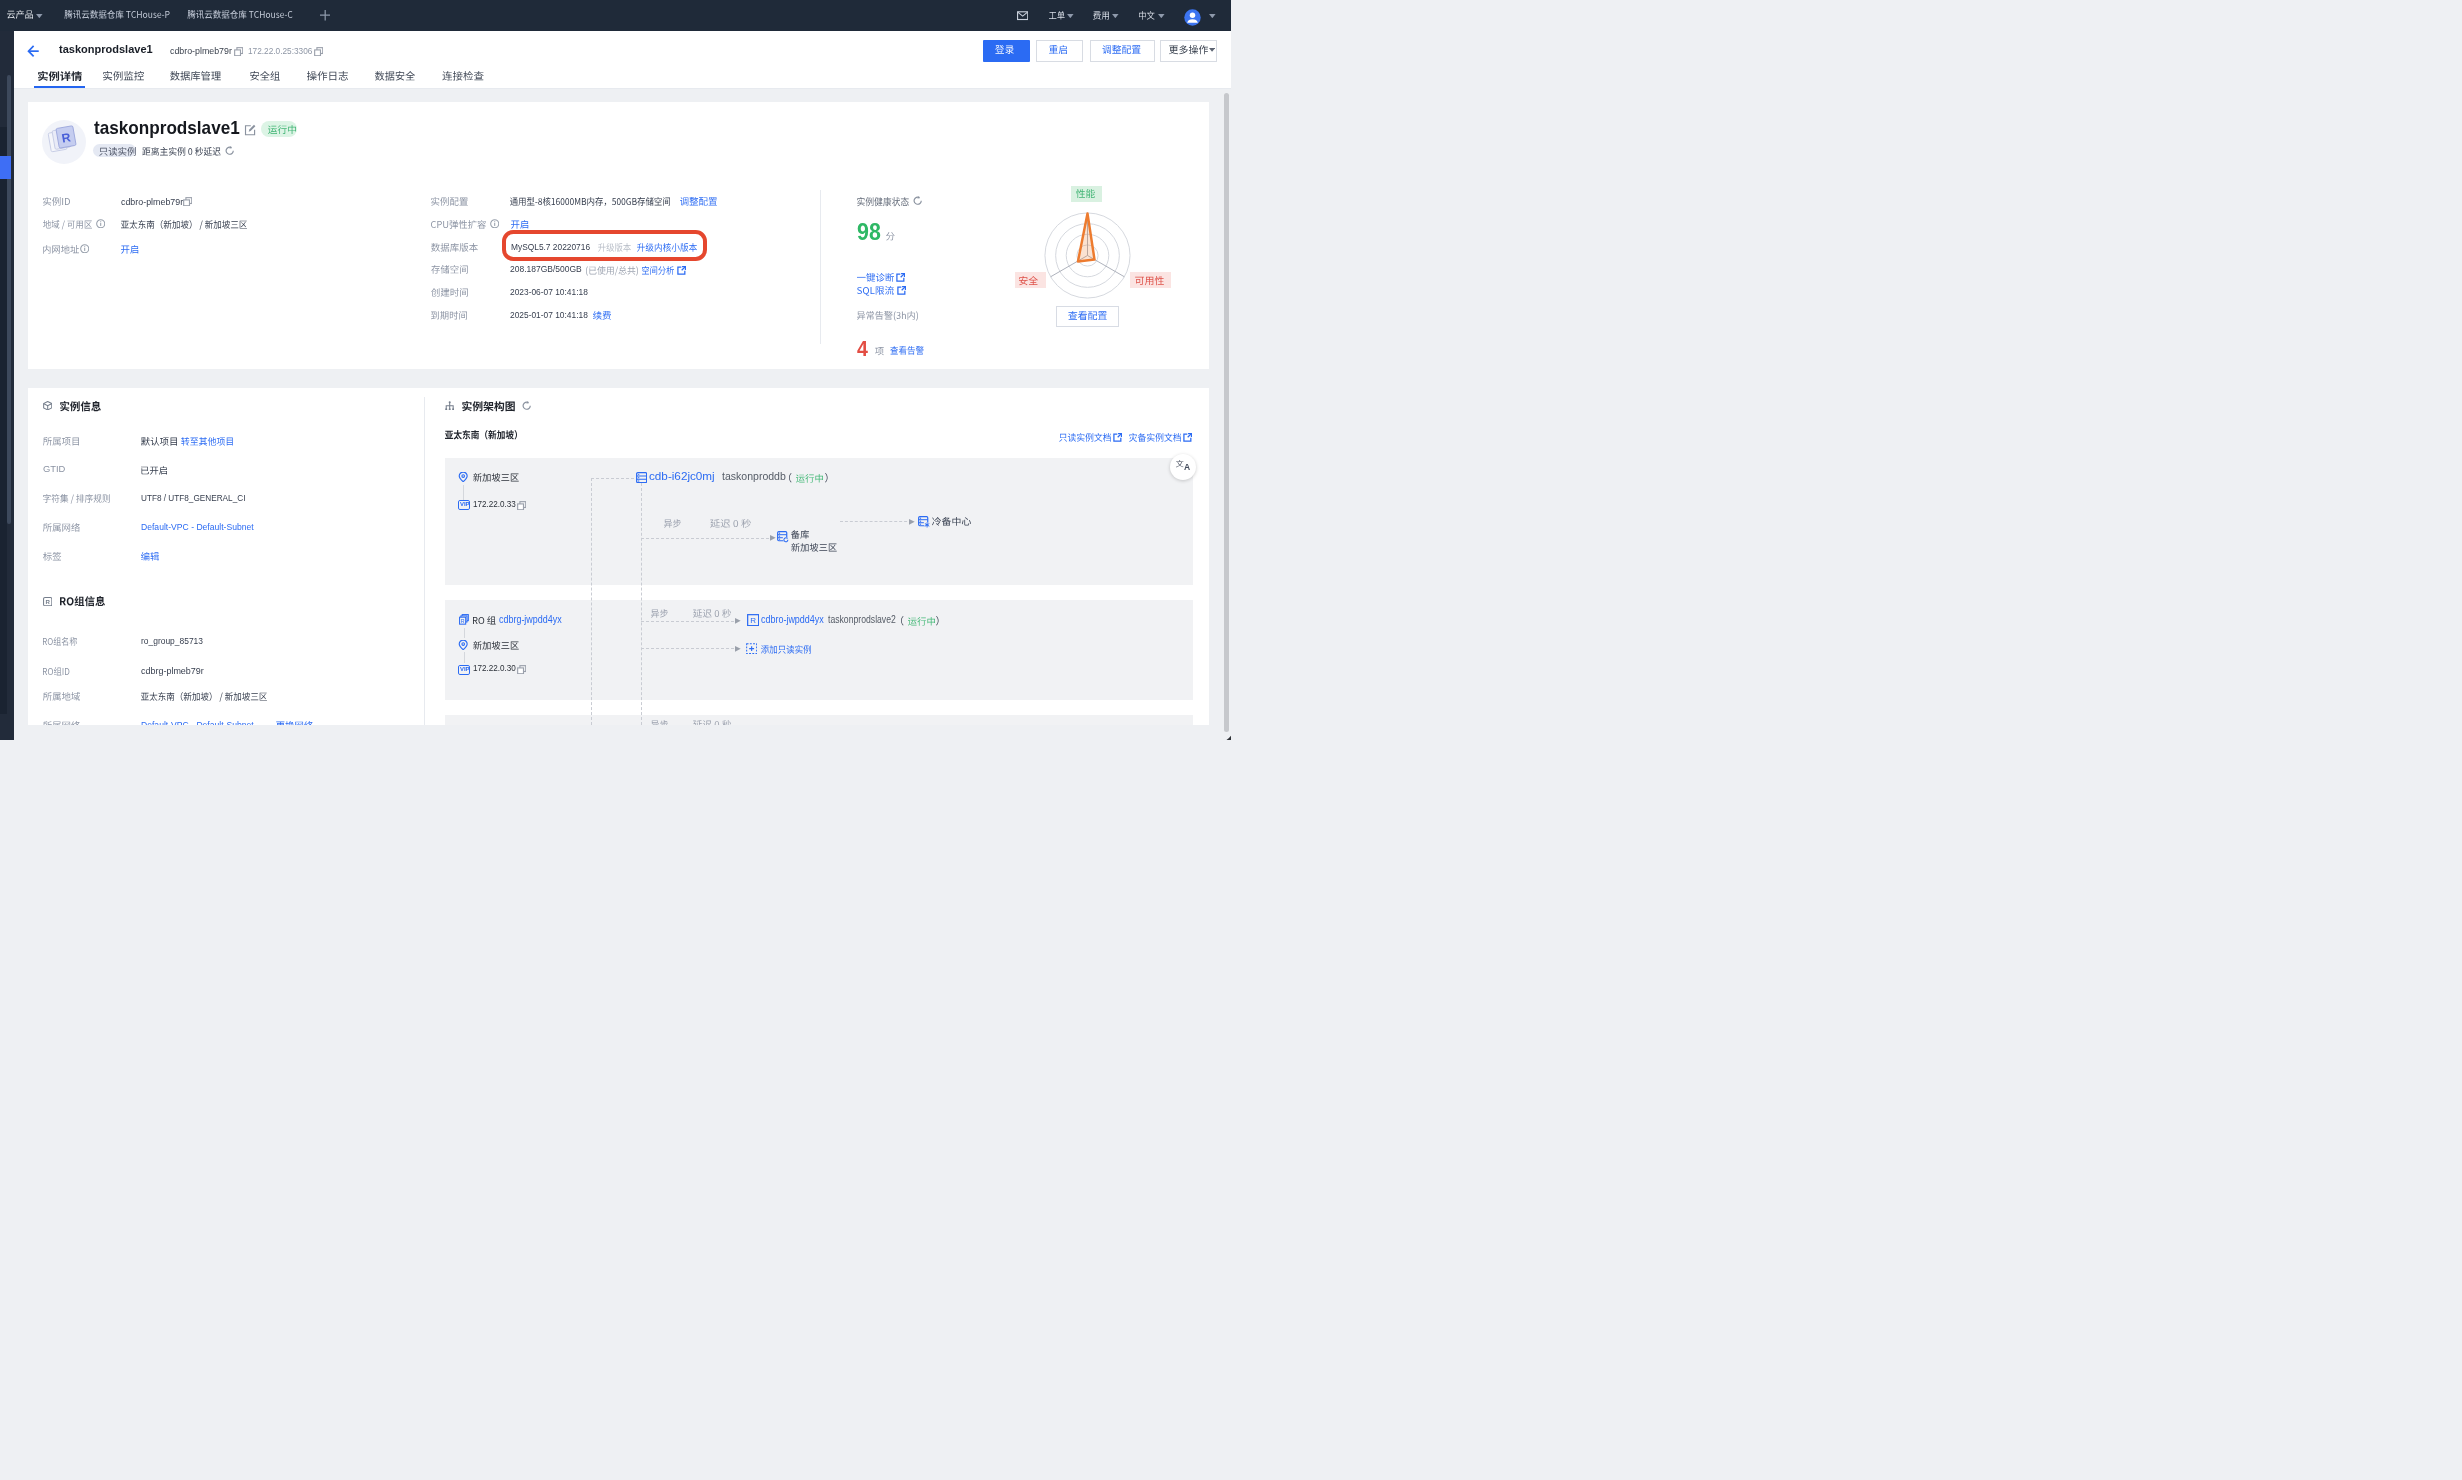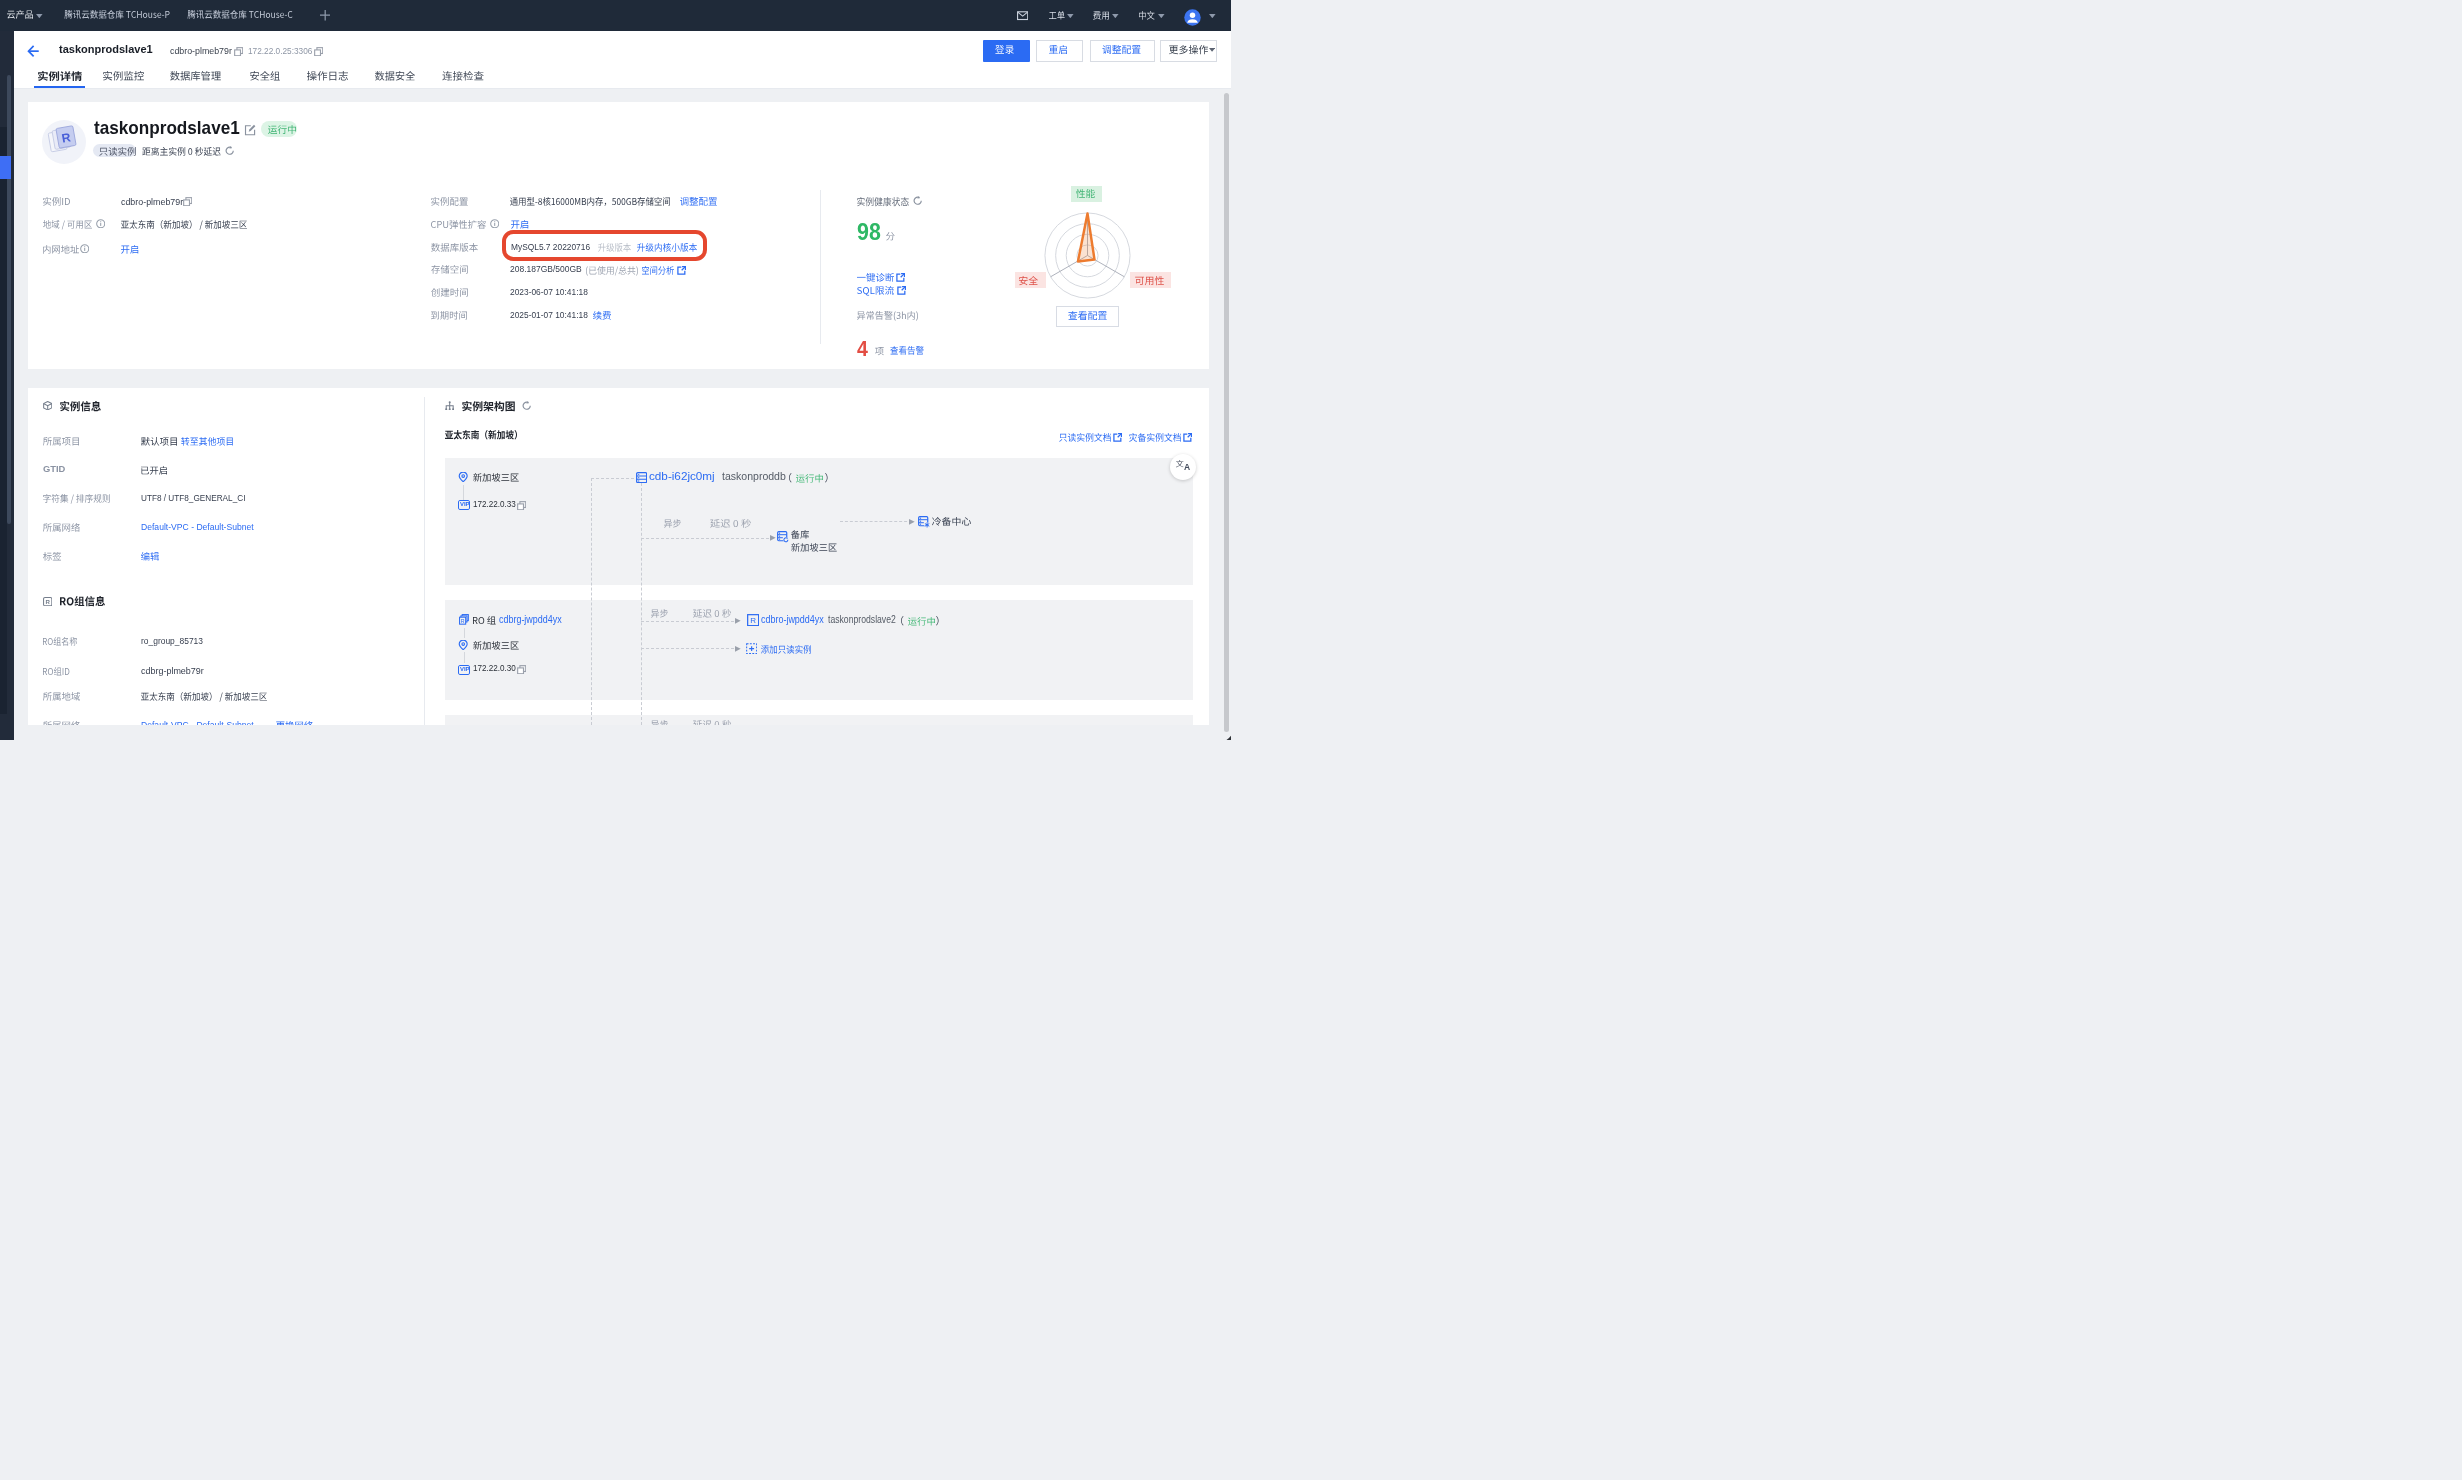--- a/index.html
+++ b/index.html
@@ -604,21 +604,21 @@
     </g>
   </svg>
 <svg style="position:absolute;left:43px;top:437px;overflow:visible" width="36" height="8.6" viewBox="0 0 38.08 9.10" fill="#8b93a3">
     <g transform="scale(1.00000,1)">
       <path transform="translate(-0.29,8.28) scale(0.010000,-0.010000)" d="M534 739V406C534 267 523 91 404 -32C420 -42 451 -67 462 -82C591 48 611 255 611 406V429H766V-77H841V429H958V501H611V684C726 702 854 728 939 764L888 828C806 790 659 758 534 739ZM172 361V391V521H370V361ZM441 819C362 783 218 756 98 741V391C98 261 93 88 29 -34C45 -43 77 -68 90 -82C147 22 165 167 170 293H442V589H172V685C284 699 408 721 489 756Z"></path>
       <path transform="translate(9.71,8.28) scale(0.010000,-0.010000)" d="M214 736H811V647H214ZM140 796V504C140 344 131 121 32 -36C51 -43 84 -62 98 -74C200 90 214 334 214 504V587H886V796ZM360 381H537V310H360ZM605 381H787V310H605ZM668 120 698 76 605 73V150H832V-12C832 -22 829 -26 817 -26C805 -27 768 -27 724 -25C731 -41 740 -62 743 -79C806 -79 847 -79 871 -70C896 -60 902 -45 902 -12V204H605V261H858V429H605V488C694 495 778 505 843 517L798 563C678 540 453 527 271 524C278 511 285 489 287 475C366 475 453 478 537 483V429H292V261H537V204H252V-81H321V150H537V71L361 65L365 8C463 12 596 19 729 26L755 -22L802 -4C784 32 746 91 713 134Z"></path>
       <path transform="translate(19.71,8.28) scale(0.010000,-0.010000)" d="M618 500V289C618 184 591 56 319 -19C335 -34 357 -61 366 -77C649 12 693 158 693 289V500ZM689 91C766 41 864 -31 911 -79L961 -26C913 21 813 90 736 138ZM29 184 48 106C140 137 262 179 379 219L369 284L247 247V650H363V722H46V650H172V225ZM417 624V153H490V556H816V155H891V624H655C670 655 686 692 702 728H957V796H381V728H613C603 694 591 656 578 624Z"></path>
       <path transform="translate(29.71,8.28) scale(0.010000,-0.010000)" d="M233 470H759V305H233ZM233 542V704H759V542ZM233 233H759V67H233ZM158 778V-74H233V-6H759V-74H837V778Z"></path>
     </g>
   </svg>
-<div style="position:absolute;left:43px;top:464px;font-size:9.4px;color:#8b93a3;font-weight:bold;line-height:1em;white-space:nowrap;">GTID</div>
+<div style="position:absolute;left:43px;top:464px;font-size:9.4px;color:#8b93a3;font-weight:normal;line-height:1em;white-space:nowrap;">GTID</div>
 <svg style="position:absolute;left:43px;top:494px;overflow:visible" width="67" height="9.7" viewBox="0 0 70.60 10.26" fill="#8b93a3">
     <g transform="scale(0.91939,1)">
       <path transform="translate(-0.69,8.47) scale(0.010000,-0.010000)" d="M460 363V300H69V228H460V14C460 0 455 -5 437 -6C419 -6 354 -6 287 -4C300 -24 314 -58 319 -79C404 -79 457 -78 492 -67C528 -54 539 -32 539 12V228H930V300H539V337C627 384 717 452 779 516L728 555L711 551H233V480H635C584 436 519 392 460 363ZM424 824C443 798 462 765 475 736H80V529H154V664H843V529H920V736H563C549 769 523 814 497 847Z"></path>
       <path transform="translate(9.31,8.47) scale(0.010000,-0.010000)" d="M395 277C439 213 495 127 521 76L585 115C557 164 500 247 456 309ZM734 541V432H337V363H734V16C734 -1 728 -5 708 -6C690 -7 623 -7 552 -5C563 -26 574 -57 578 -78C668 -78 727 -77 761 -66C795 -54 807 -32 807 15V363H943V432H807V541ZM260 550C209 441 126 332 41 261C57 246 83 215 93 200C126 229 159 264 190 303V-80H263V405C288 445 311 485 331 526ZM182 843C151 743 98 643 36 578C54 569 85 548 99 536C132 575 164 625 193 680H245C267 634 292 579 306 545L373 568C361 596 339 640 319 680H475V744H223C235 771 246 799 255 826ZM576 843C546 743 491 648 425 586C443 576 474 555 488 543C523 580 557 627 586 680H655C683 639 714 590 728 559L794 586C781 611 758 646 734 680H934V744H617C628 771 638 798 647 826Z"></path>
       <path transform="translate(19.31,8.47) scale(0.010000,-0.010000)" d="M460 292V225H54V162H393C297 90 153 26 29 -6C46 -22 67 -50 79 -69C207 -29 357 47 460 135V-79H535V138C637 52 789 -23 920 -61C931 -42 952 -15 968 1C843 31 701 92 605 162H947V225H535V292ZM490 552V486H247V552ZM467 824C483 797 500 763 512 734H286C307 765 326 797 343 827L265 842C221 754 140 642 30 558C47 548 72 526 85 510C116 536 145 563 172 591V271H247V303H919V363H562V432H849V486H562V552H846V606H562V672H887V734H591C578 766 556 810 534 843ZM490 606H247V672H490ZM490 432V363H247V432Z"></path>
       <path transform="translate(31.55,8.47) scale(0.010000,-0.010000)" d="M11 -179H78L377 794H311Z"></path>
       <path transform="translate(37.71,8.47) scale(0.010000,-0.010000)" d="M182 840V638H55V568H182V348L42 311L57 237L182 274V14C182 1 177 -3 164 -4C154 -4 115 -4 74 -3C83 -22 93 -53 96 -72C158 -72 196 -70 221 -58C245 -47 254 -27 254 14V295L373 331L364 399L254 368V568H362V638H254V840ZM380 253V184H550V-79H623V833H550V669H401V601H550V461H404V394H550V253ZM715 833V-80H787V181H962V250H787V394H941V461H787V601H950V669H787V833Z"></path>
       <path transform="translate(47.71,8.47) scale(0.010000,-0.010000)" d="M371 437C438 408 518 370 583 336H230V271H542V8C542 -7 537 -11 517 -12C498 -13 431 -13 357 -11C367 -32 379 -60 383 -81C473 -81 533 -81 569 -70C606 -59 617 -38 617 7V271H833C799 225 761 178 729 146L789 116C841 166 897 245 949 317L895 340L882 336H697L705 344C685 356 658 370 629 384C712 429 798 493 857 554L808 591L791 587H288V525H724C678 485 619 444 564 416C514 439 461 462 416 481ZM471 824C486 795 504 759 517 728H120V450C120 305 113 102 31 -41C48 -49 81 -70 94 -83C180 69 193 295 193 450V658H951V728H603C589 761 564 809 543 845Z"></path>
       <path transform="translate(57.71,8.47) scale(0.010000,-0.010000)" d="M476 791V259H548V725H824V259H899V791ZM208 830V674H65V604H208V505L207 442H43V371H204C194 235 158 83 36 -17C54 -30 79 -55 90 -70C185 15 233 126 256 239C300 184 359 107 383 67L435 123C411 154 310 275 269 316L275 371H428V442H278L279 506V604H416V674H279V830ZM652 640V448C652 293 620 104 368 -25C383 -36 406 -64 415 -79C568 0 647 108 686 217V27C686 -40 711 -59 776 -59H857C939 -59 951 -19 959 137C941 141 916 152 898 166C894 27 889 1 857 1H786C761 1 753 8 753 35V290H707C718 344 722 398 722 447V640Z"></path>
       <path transform="translate(67.71,8.47) scale(0.010000,-0.010000)" d="M322 114C385 63 465 -10 503 -55L551 0C512 43 431 112 369 161ZM103 786V179H173V718H462V182H535V786ZM834 833V26C834 7 826 1 807 1C788 0 725 -1 654 2C666 -20 678 -53 682 -75C774 -75 829 -73 863 -61C894 -48 908 -25 908 26V833ZM647 750V151H718V750ZM280 650V366C280 229 255 78 45 -25C59 -37 83 -65 91 -81C315 28 351 211 351 364V650Z"></path>

